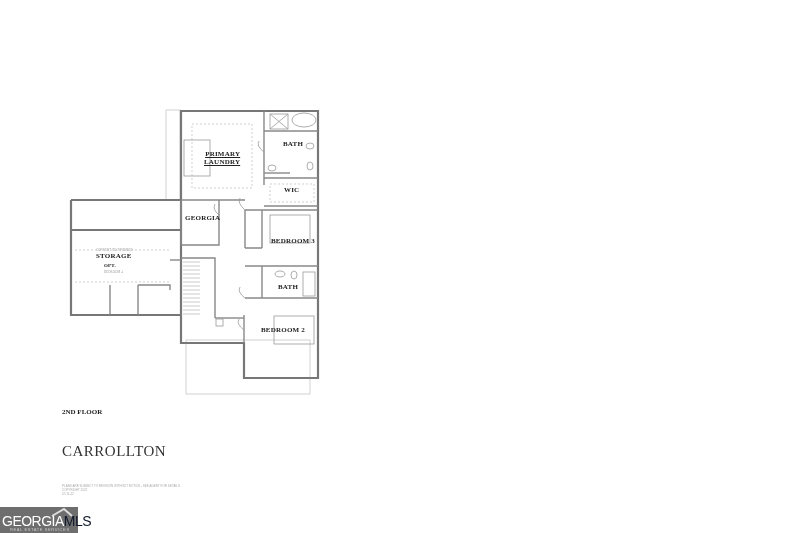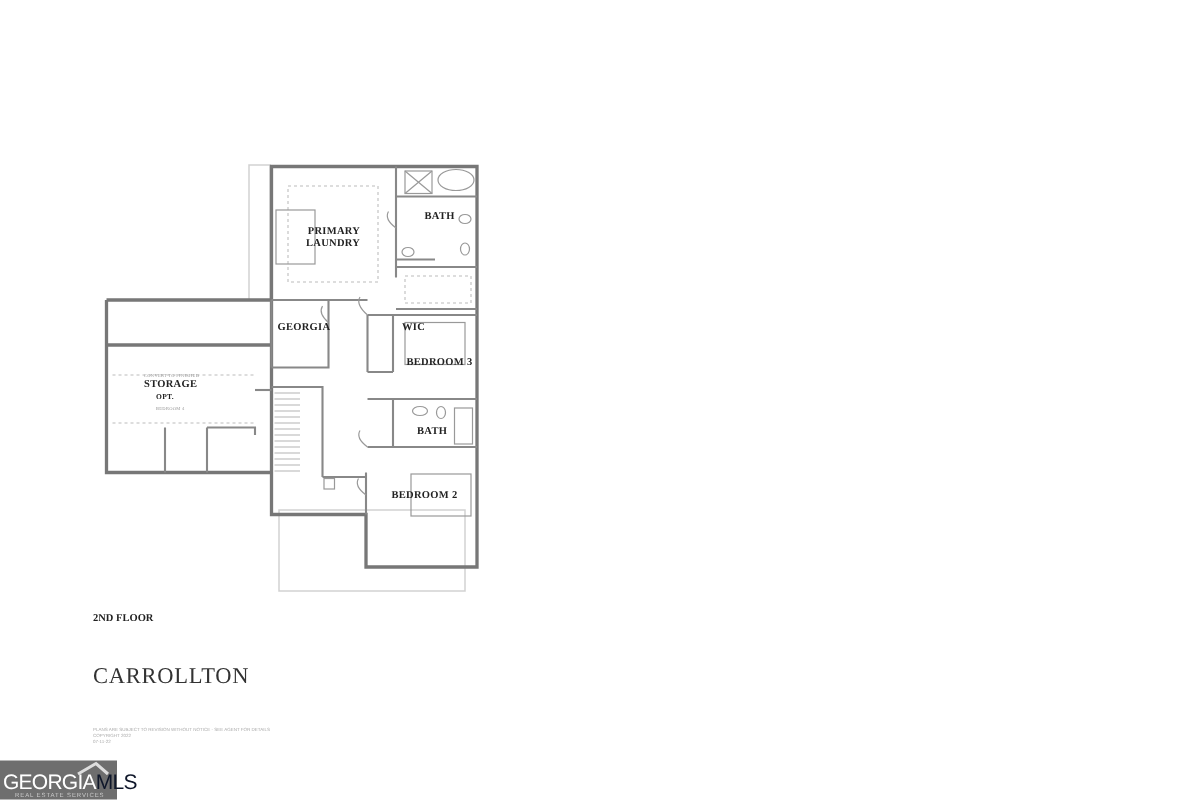--- a/index.html
+++ b/index.html
@@ -104,26 +104,26 @@
 
     <path d="M245 210 Q237 203 240 198"></path>
     <path d="M245 298 Q237 292 240 287"></path>
     <path d="M244 330 Q236 324 239 319"></path>
     <path d="M264 152 Q256 146 259 141"></path>
     <path d="M219 215 Q212 209 215 204"></path>
     <rect x="216" y="319" width="7" height="7"></rect>
   </g>
 </svg>
 
-<div class="lbl" style="left:204px;top:150px;">
+<div class="lbl" style="left:204px;top:150px;text-decoration:underline;">
   <div>PRIMARY</div>
   <div>LAUNDRY</div>
 </div>
 <div class="lbl" style="left:283px;top:140px;">BATH</div>
-<div class="lbl" style="left:268px;top:186px;margin-top:28px;">WIC</div>
+<div class="lbl" style="left:284px;top:186px;">WIC</div>
 <div class="lbl" style="left:185px;top:214px;">GEORGIA</div>
 <div class="lbl small" style="left:96px;top:246px;">CONVERT TO FINISHED</div>
 <div class="lbl" style="left:96px;top:252px;">STORAGE</div>
 <div class="lbl" style="left:104px;top:262px;font-size:5px;">OPT.</div>
 <div class="lbl small" style="left:104px;top:268px;">BEDROOM 4</div>
 <div class="lbl" style="left:271px;top:237px;">BEDROOM 3</div>
 <div class="lbl" style="left:278px;top:283px;">BATH</div>
 <div class="lbl" style="left:261px;top:326px;">BEDROOM 2</div>
 
 <div class="floor">2ND FLOOR</div>

